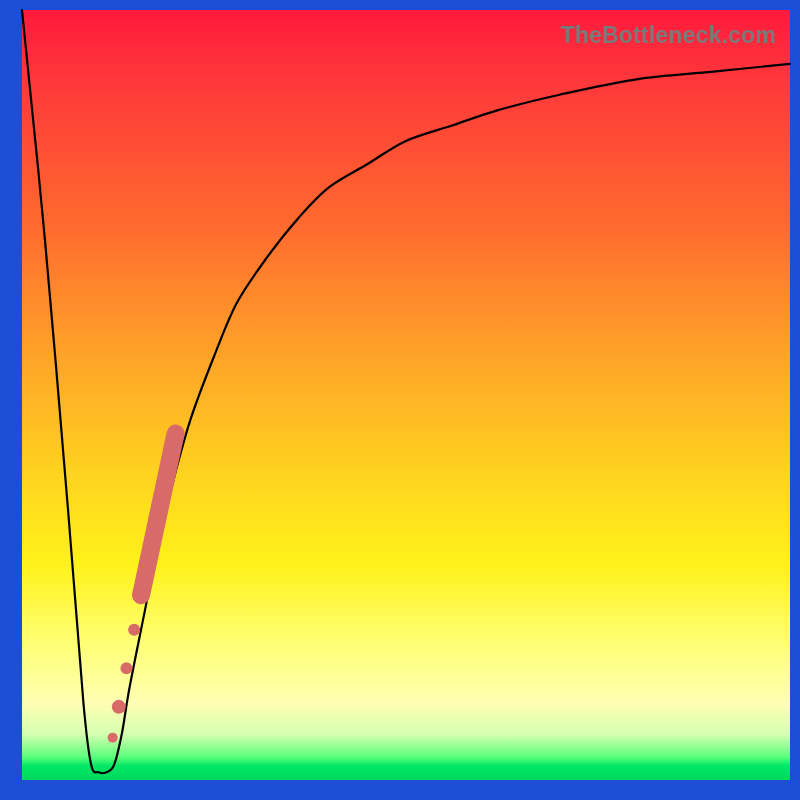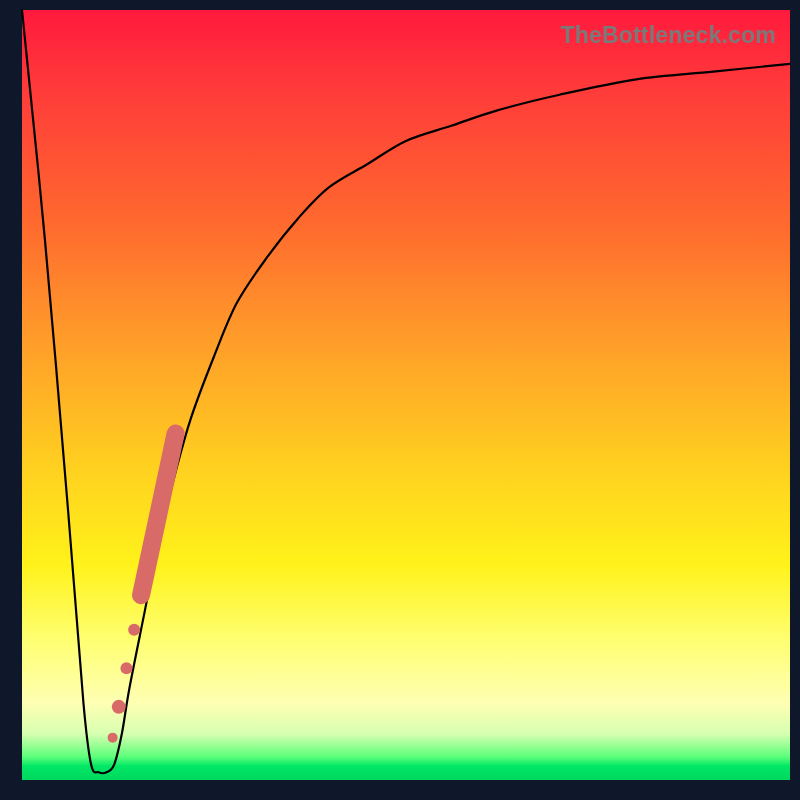--- a/index.html
+++ b/index.html
@@ -7,21 +7,21 @@
     padding: 0;
     width: 800px;
     height: 800px;
     overflow: hidden;
     background: #000;
   }
   .frame {
     position: relative;
     width: 800px;
     height: 800px;
-    background: #0f172a;
+    background: #1d4ed8;
   }
   
   .plot {
     position: absolute;
     left: 22px;
     top: 10px;
     width: 768px;   
     height: 770px;  
     
     background: linear-gradient(

